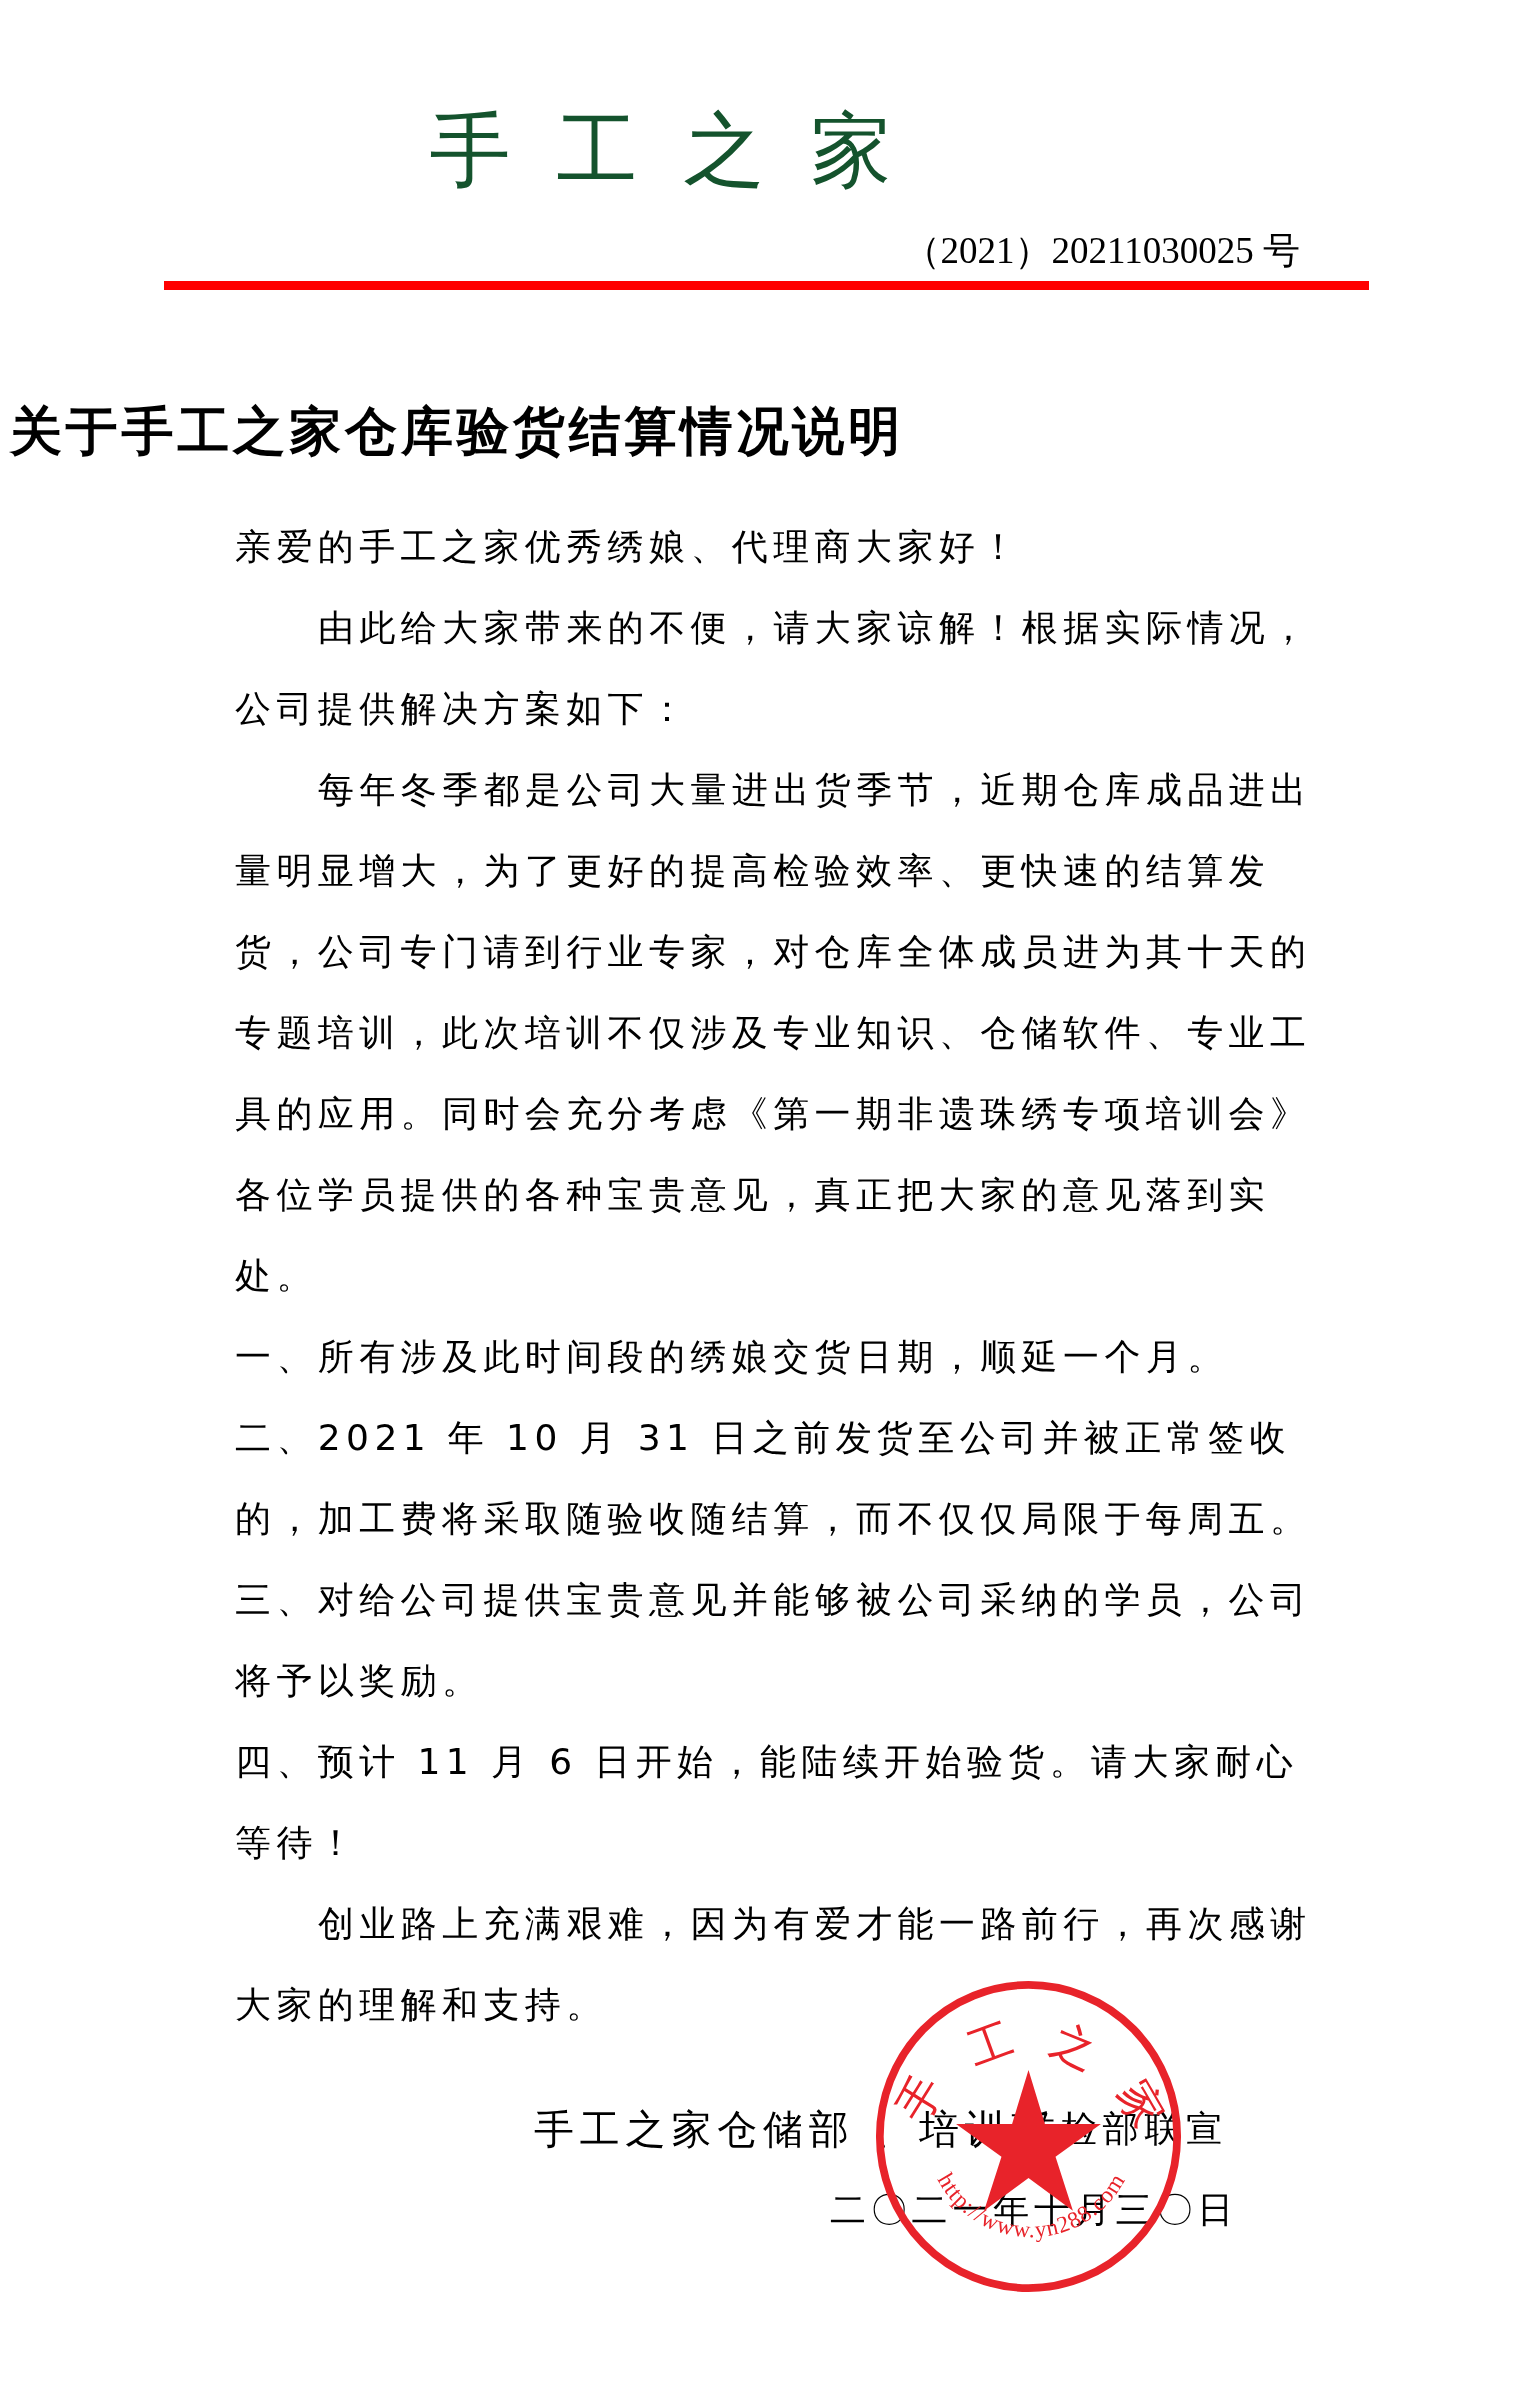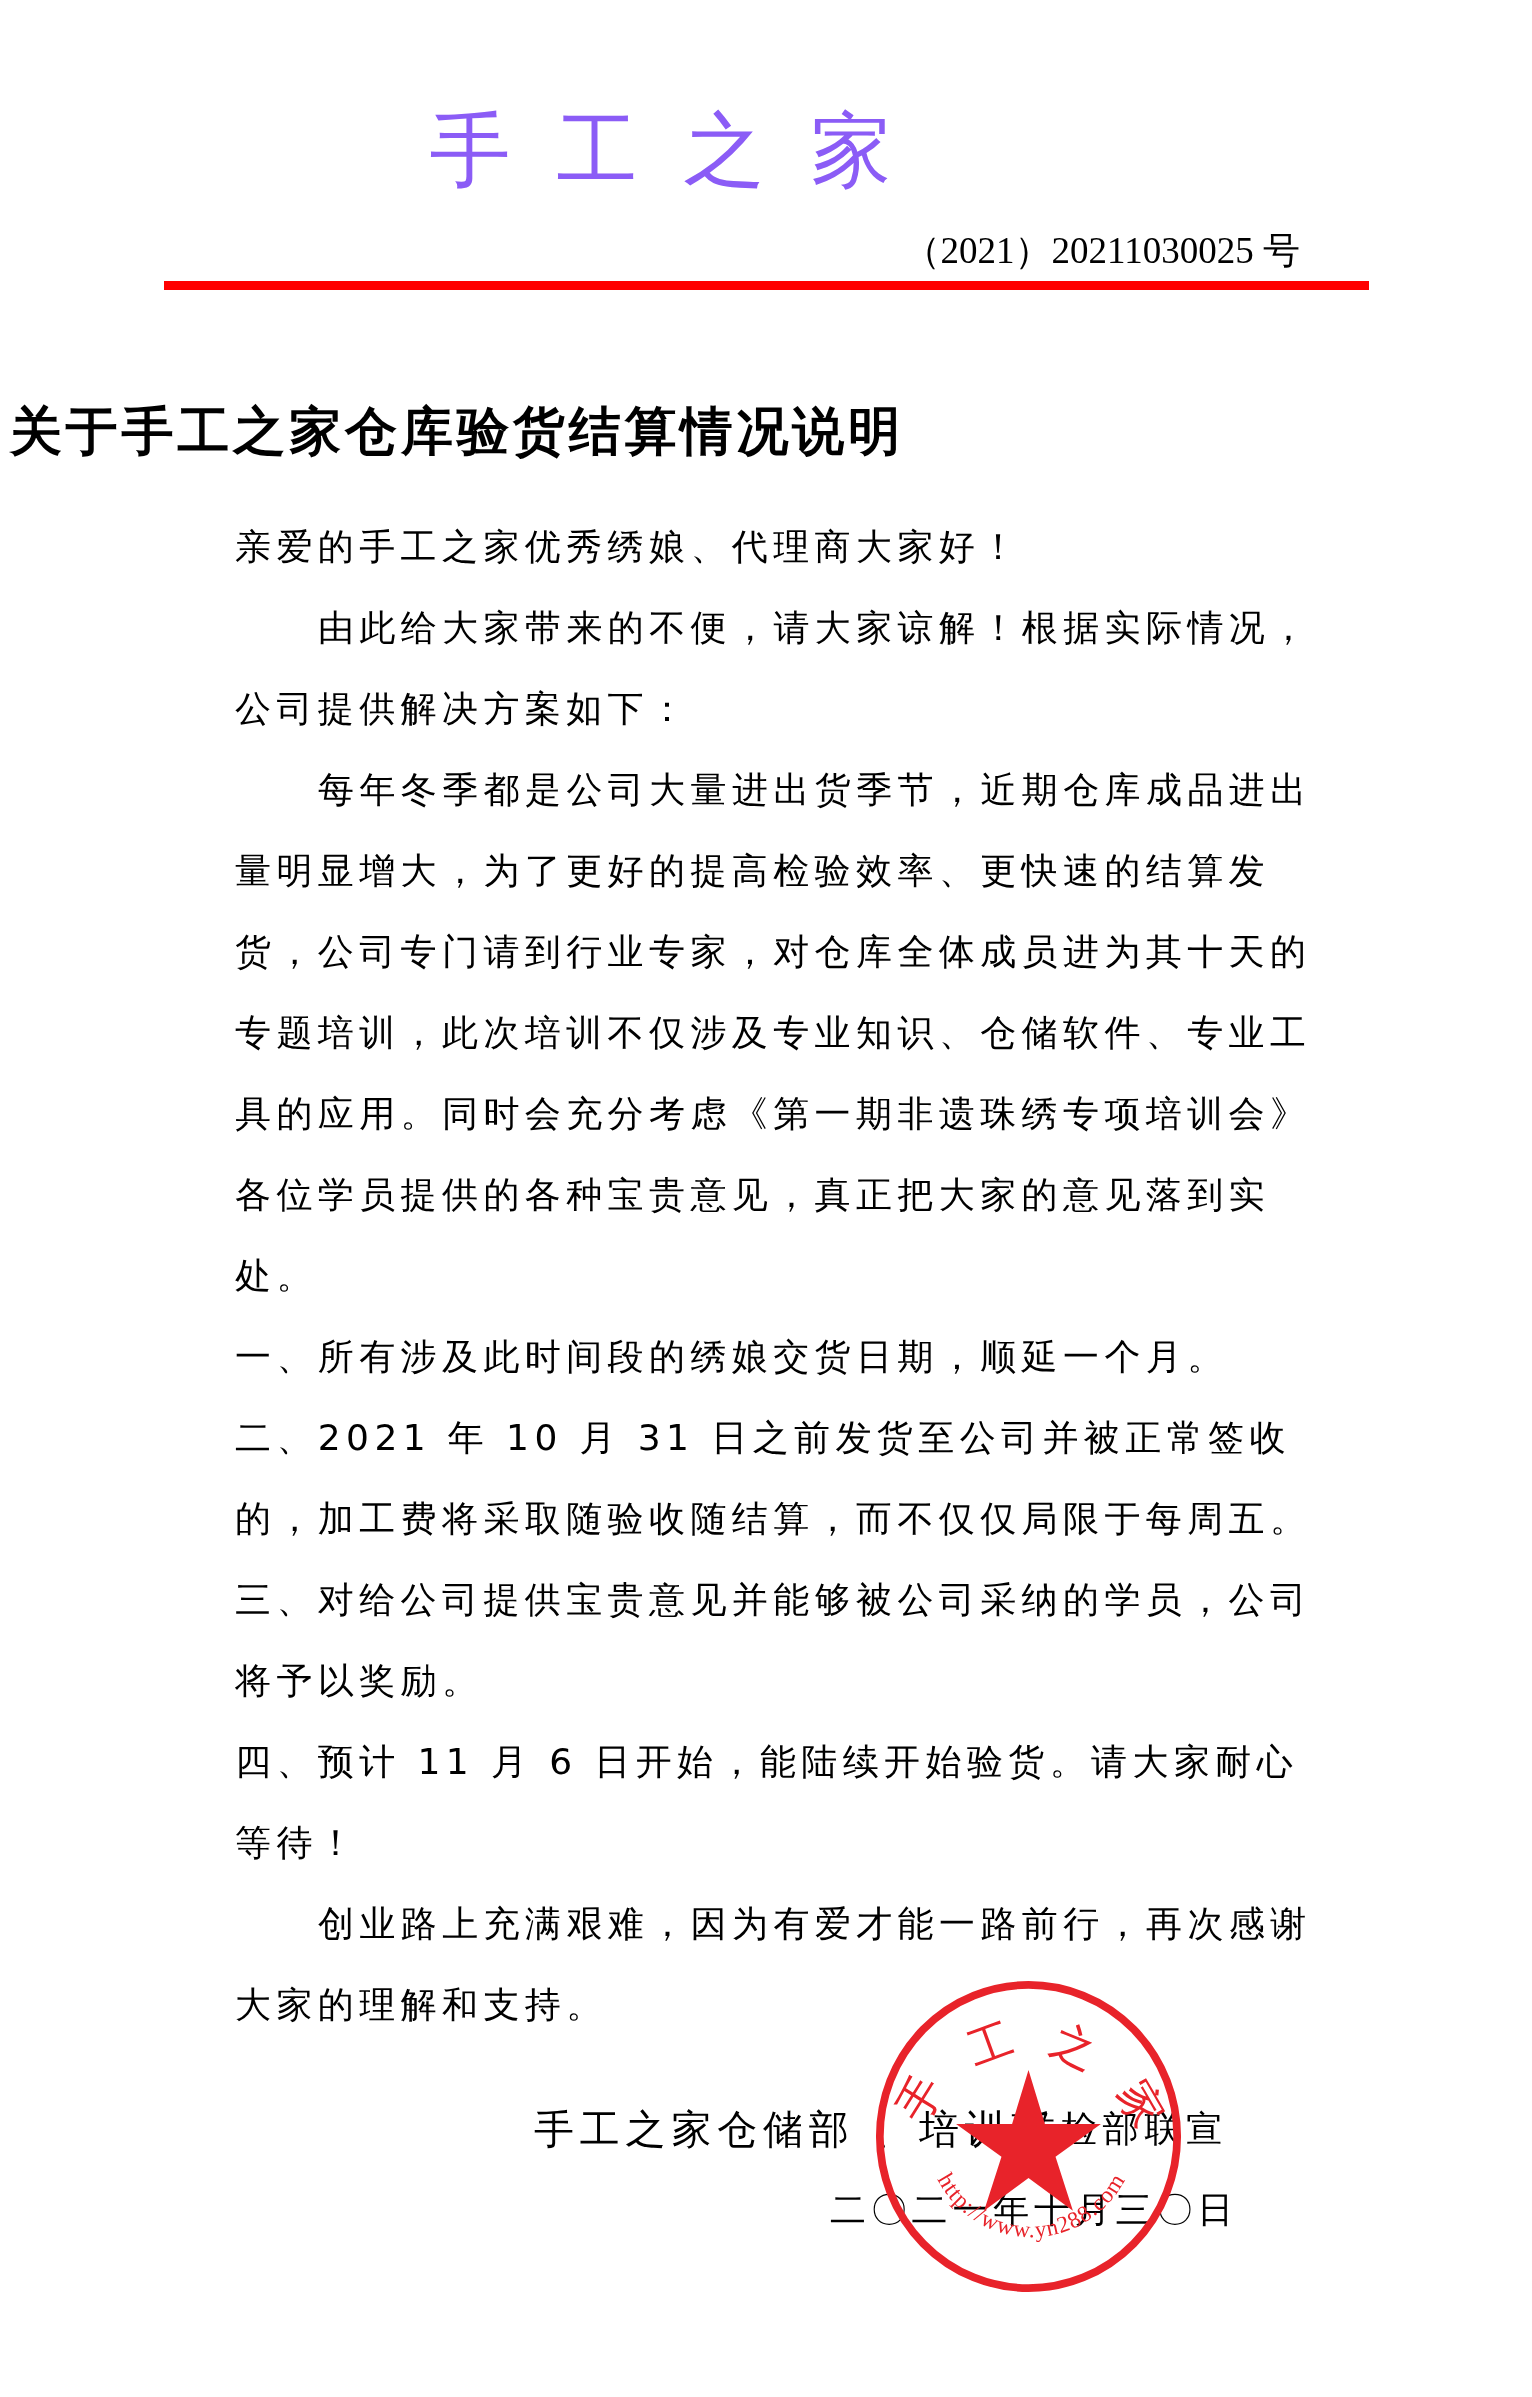--- a/index.html
+++ b/index.html
@@ -6,21 +6,21 @@
     body {
       width: 1532px; height: 2397px; position: relative; overflow: hidden;
       font-family: "DejaVu Sans", "Liberation Sans", sans-serif;
       color: #000;
     }
     .abs { position: absolute; white-space: nowrap; }
 
     .org-name {
       left: 0; width: 1344px; top: 97px; text-align: center;
       font-family: "DejaVu Serif", "Liberation Serif", serif;
-      font-size: 81px; line-height: 106px; color: #8b5cf6;
+      font-size: 81px; line-height: 106px; color: #14532d;
       letter-spacing: 46px; padding-left: 23px; box-sizing: border-box;
     }
     .doc-number {
       right: 232px; top: 228px;
       font-family: "Liberation Serif", "DejaVu Serif", serif;
       font-size: 37px; line-height: 46px; color: #000;
     }
     .red-rule {
       left: 164px; top: 281px; width: 1205px; height: 8.7px; background: #ff0000;
     }

